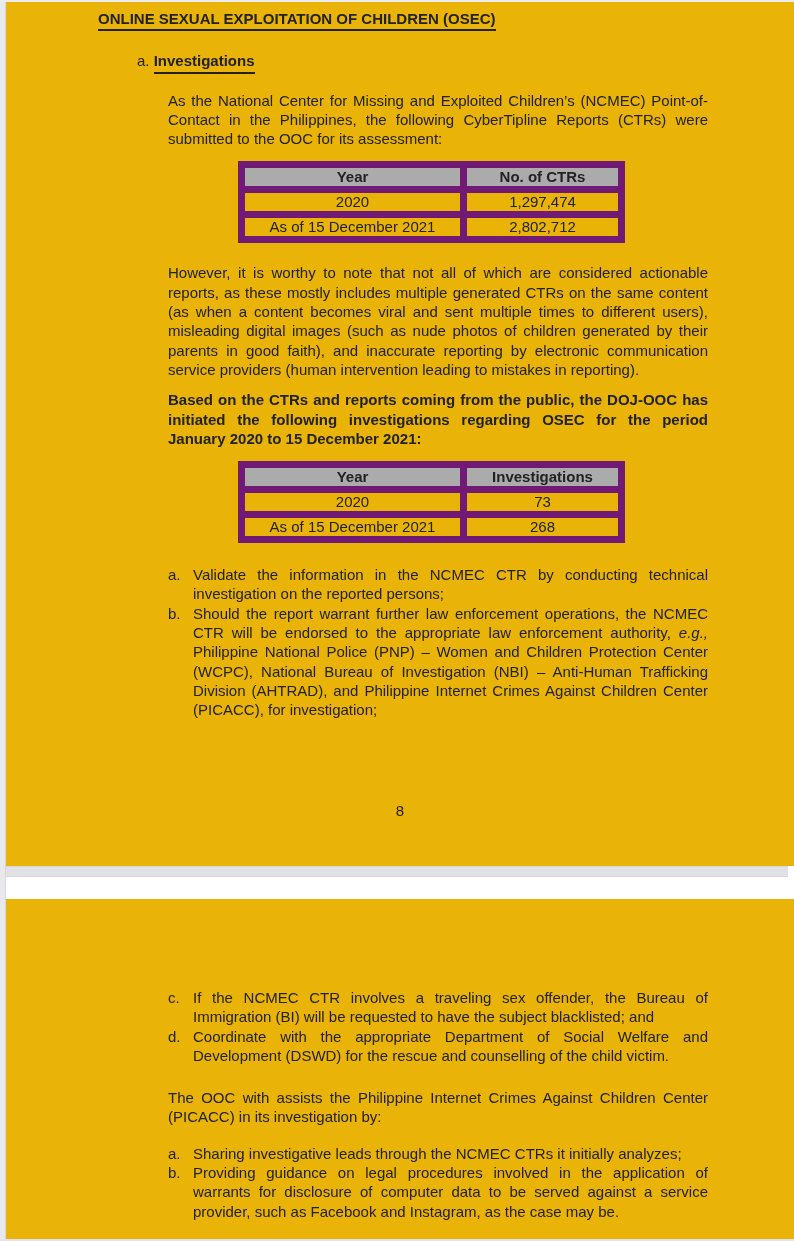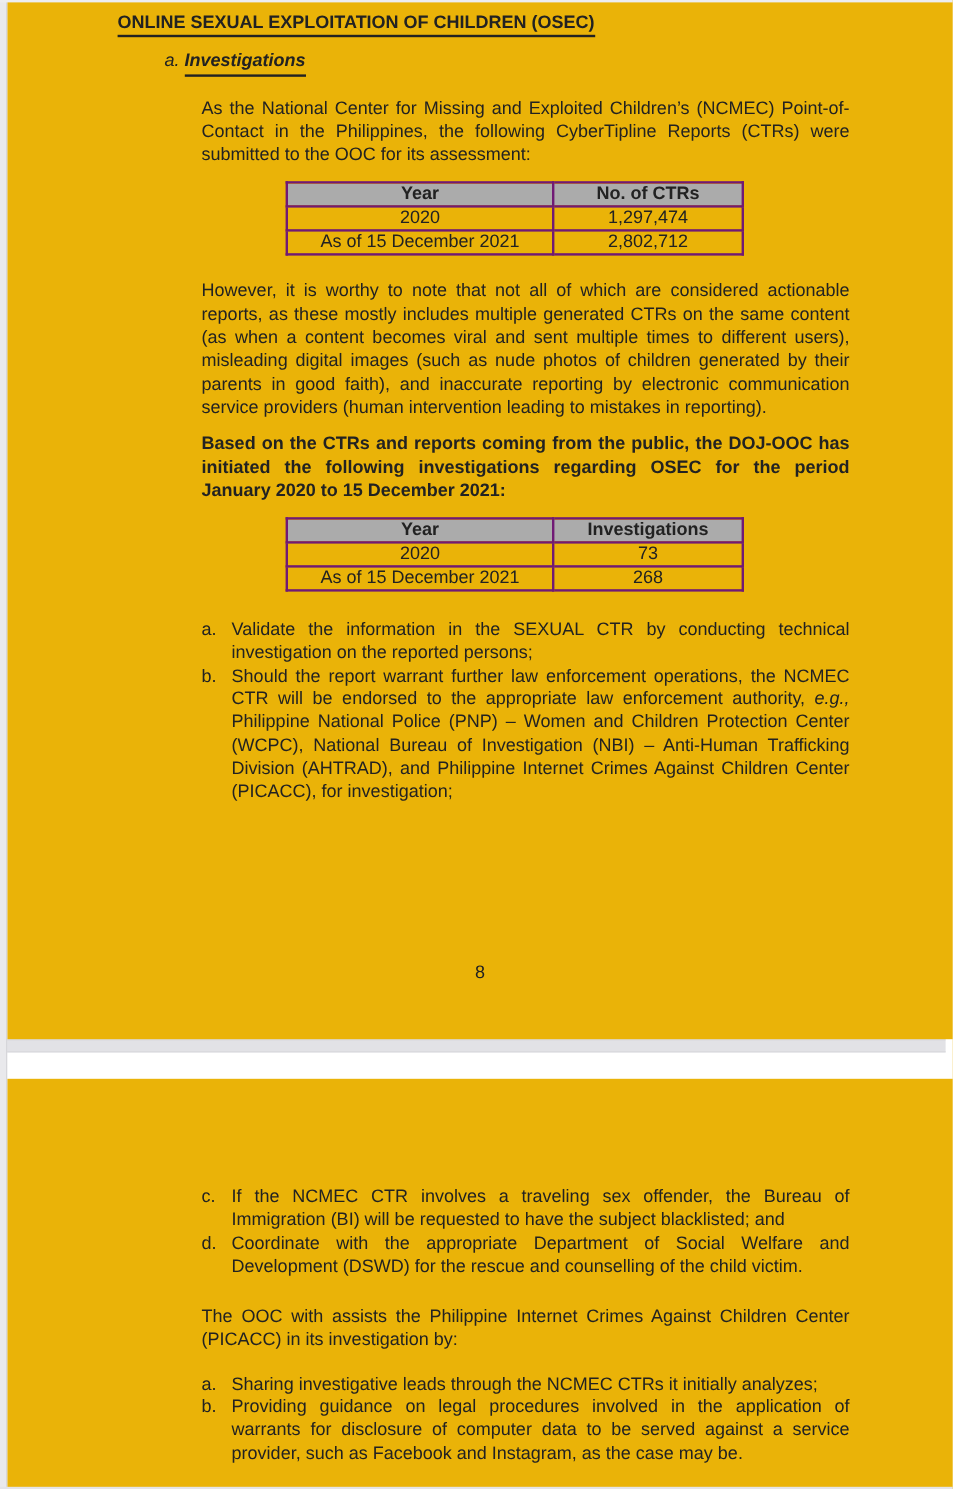--- a/index.html
+++ b/index.html
@@ -44,23 +44,22 @@
     padding-top: 9px;
     margin-left: 92px;
     font-weight: bold;
   }
   .doc-title .u {
     display: inline-block;
     border-bottom: 2px solid #222;
     padding-bottom: 1px;
   }
   .section-heading {
-    margin-top: 10px;
+    margin-top: 20px;
     margin-left: 131px;
-    font-style: italic;
   }
   .section-heading .sec-label { font-weight: normal; }
   .section-heading .u {
     display: inline-block;
     font-weight: bold;
     border-bottom: 2px solid #222;
     padding-bottom: 1px;
   }
   .para {
     margin-left: 162px;
@@ -77,21 +76,21 @@
   table.data-table {
     border-collapse: collapse;
     margin-top: 13px;
     margin-left: 232px;
     table-layout: fixed;
     width: 380px;
     border: 2px solid #000;
   }
   .t2 { margin-top: 18px; }
   table.data-table th, table.data-table td {
-    border: 2px solid #701a75;
+    border: 7px solid #701a75;
     text-align: center;
     height: 20px;
     padding: 0 2px;
     font-size: 15px;
     line-height: 18px;
     overflow: hidden;
     white-space: nowrap;
   }
   table.data-table th {
     background: #ababab;
@@ -176,21 +175,21 @@
       <td>As of 15 December 2021</td>
       <td>268</td>
     </tr>
   </tbody>
     </table>
 
 
   <div class="alist">
     <div class="li">
       <span class="lbl">a.</span>
-      <span class="txt">Validate the information in the SEXUAL CTR by conducting technical investigation on the reported persons;</span>
+      <span class="txt">Validate the information in the NCMEC CTR by conducting technical investigation on the reported persons;</span>
     </div>
     <div class="li">
       <span class="lbl">b.</span>
       <span class="txt"><span>Should the report warrant further law enforcement operations, the NCMEC CTR will be endorsed to the appropriate law enforcement authority, </span><span class="it">e.g.,</span><span> Philippine National Police (PNP) – Women and Children Protection Center (WCPC), National Bureau of Investigation (NBI) – Anti-Human Trafficking Division (AHTRAD), and Philippine Internet Crimes Against Children Center (PICACC), for investigation;</span></span>
     </div>
   </div>
 
   <div class="page-number">8</div>
 </div>
 

